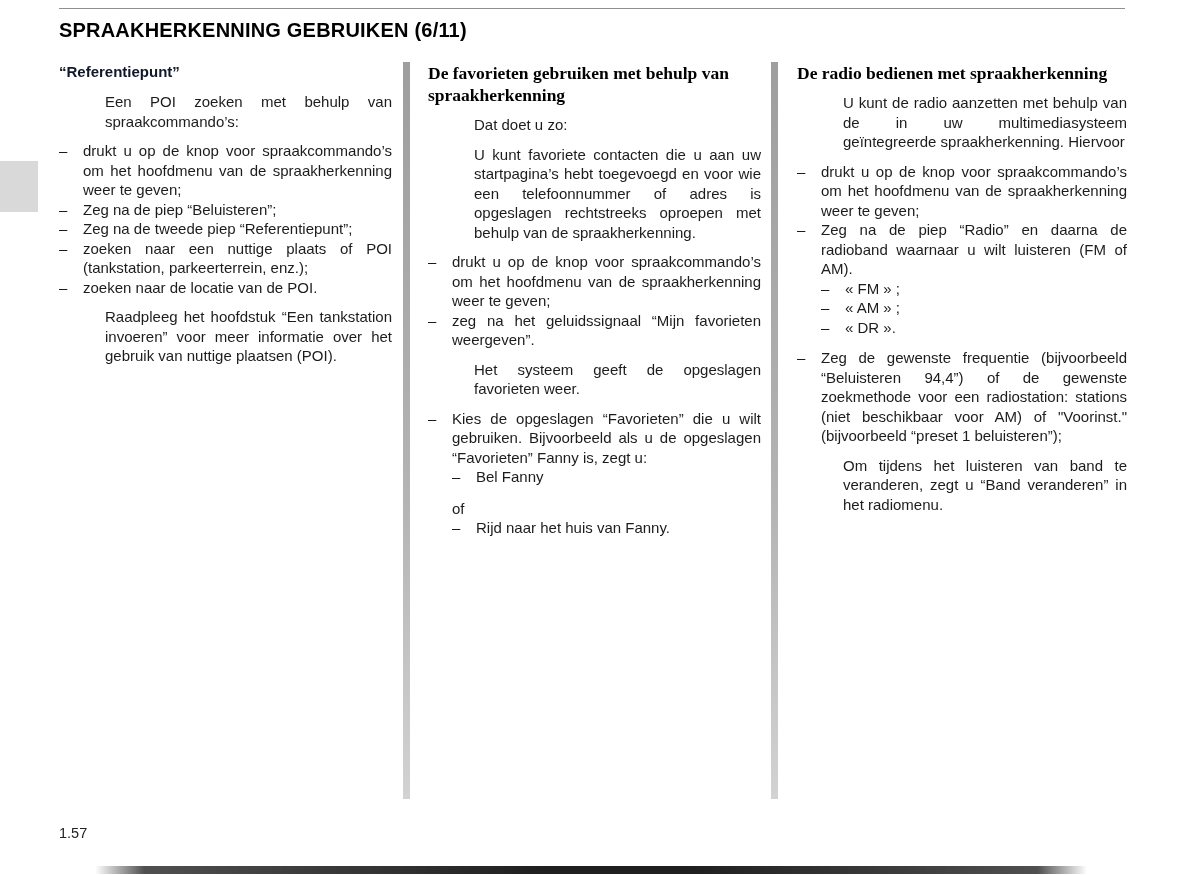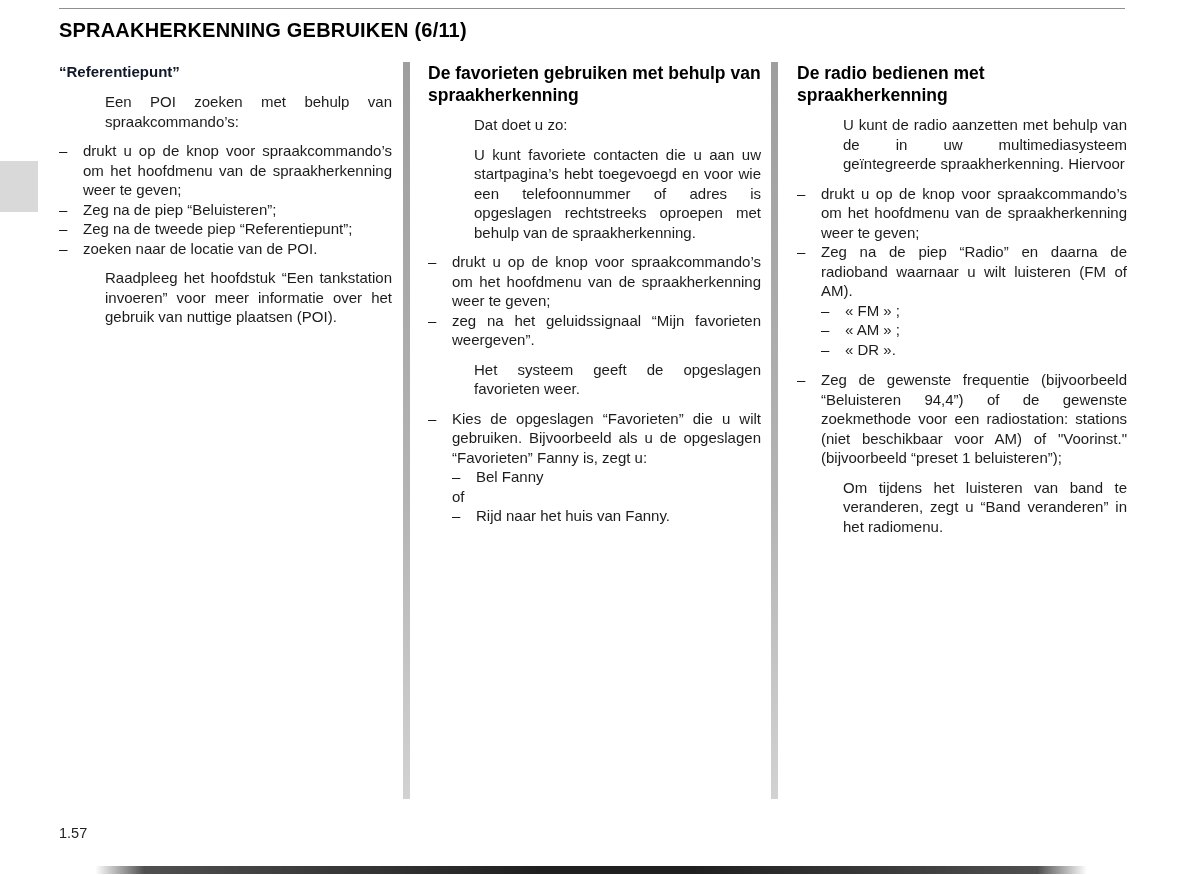--- a/index.html
+++ b/index.html
@@ -28,29 +28,29 @@
   .col3 { left:797px; width:330px; }
 
   .divider {
     position:absolute; top:62px; width:7px; height:737px;
     background:linear-gradient(to bottom, #9e9e9e 0%, #b4b4b4 60%, #d2d2d2 100%);
   }
   .divider1 { left:403px; }
   .divider2 { left:771px; }
 
   .subhead { font-size:15px; line-height:19px; font-weight:bold; color:#0f172a; margin-bottom:11px; text-align:left; }
-  .colhead { font-size:17.5px; line-height:22px; font-weight:bold; color:#000; margin-bottom:9px; text-align:left; }
+  .colhead { font-size:17.5px; line-height:22px; font-weight:bold; color:#000; margin-bottom:9px; text-align:left;font-family:Liberation Serif, serif; }
 
   .col p { margin-bottom:10px;margin-left:46px; }
   .list { margin-bottom:10px; }
   .li { position:relative; padding-left:24px; }
   .li .marker { position:absolute; left:0; top:0; }
   .sublist { margin-top:0; }
   .sublist .li { padding-left:24px; }
-  .sublist .plain { padding-left:0; }
+  .sublist .plain { padding-left:0;margin-top:12px; }
   .li.gap-before { margin-top:11px; }
 
   .page-number { position:absolute; left:59px; top:825px; font-size:14.5px; color:#222; }
 
   .page-edge-shadow {
     position:absolute; left:95px; top:866px; width:992px; height:8px;
     border-radius:4px;
     background:linear-gradient(to right,
       rgba(30,30,30,0) 0%, rgba(30,30,30,0.78) 5%,
       rgba(12,12,12,0.92) 45%, rgba(12,12,12,0.92) 60%,
@@ -78,20 +78,21 @@
     <div class="li">
       <span class="marker">–</span>
       <span class="li-text">Zeg na de piep “Beluisteren”;</span>
     </div>
     <div class="li">
       <span class="marker">–</span>
       <span class="li-text">Zeg na de tweede piep “Referentiepunt”;</span>
     </div>
     <div class="li">
       <span class="marker">–</span>
+      <span class="li-text">zoeken naar een nuttige plaats of POI (tankstation, parkeerterrein, enz.);</span>
     </div>
     <div class="li">
       <span class="marker">–</span>
       <span class="li-text">zoeken naar de locatie van de POI.</span>
     </div>
   </div>
   <p>Raadpleeg het hoofdstuk “Een tankstation invoeren” voor meer informatie over het gebruik van nuttige plaatsen (POI).</p>
 </div>
 
 <div class="divider divider1"></div>

